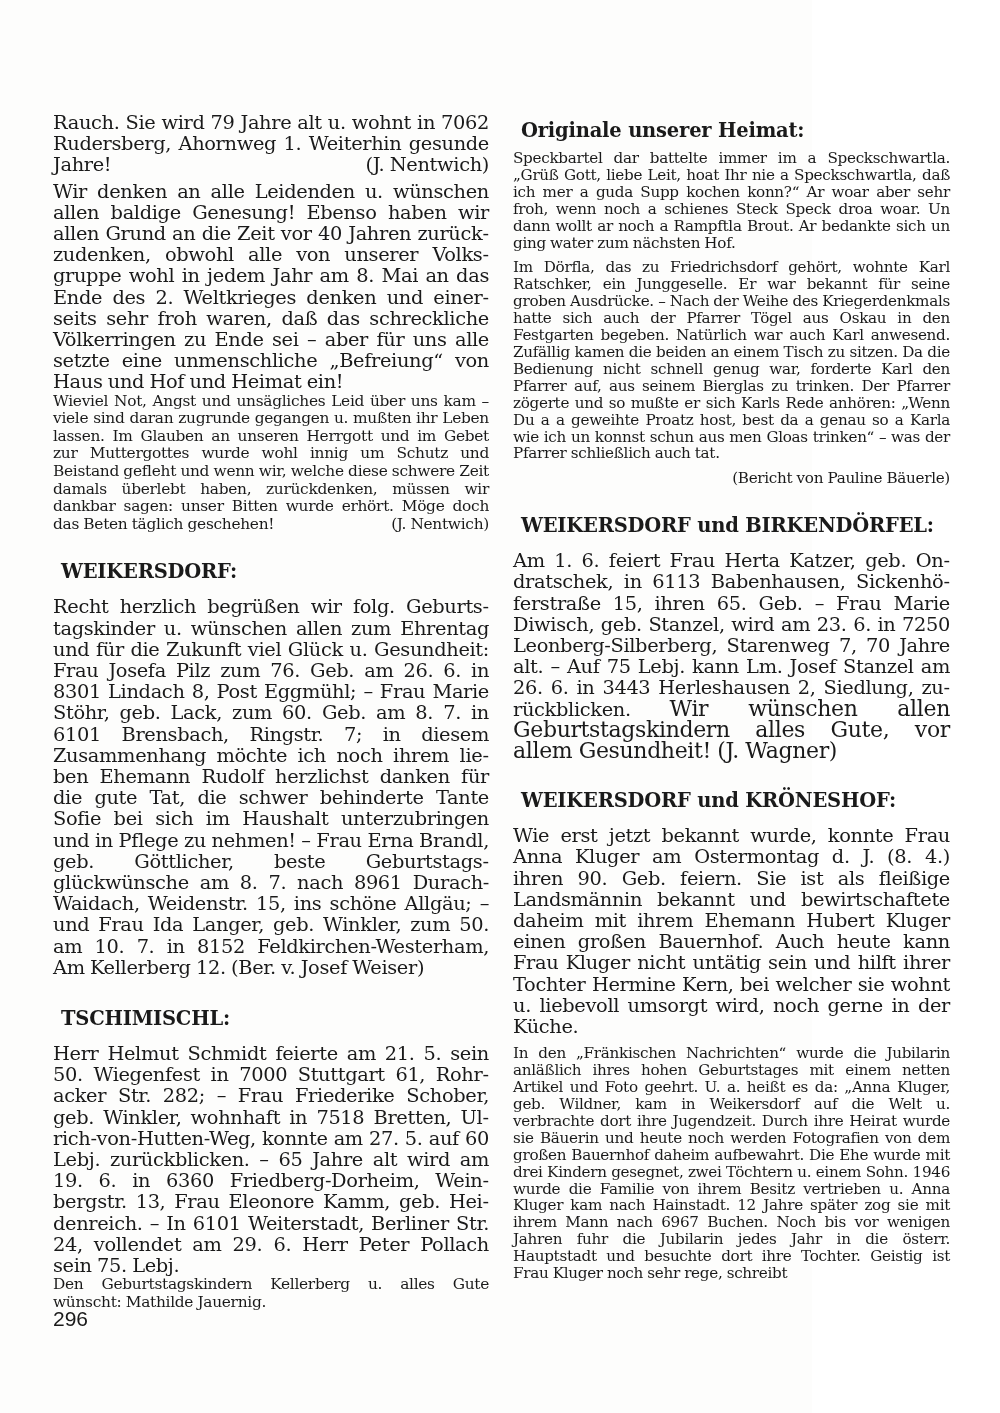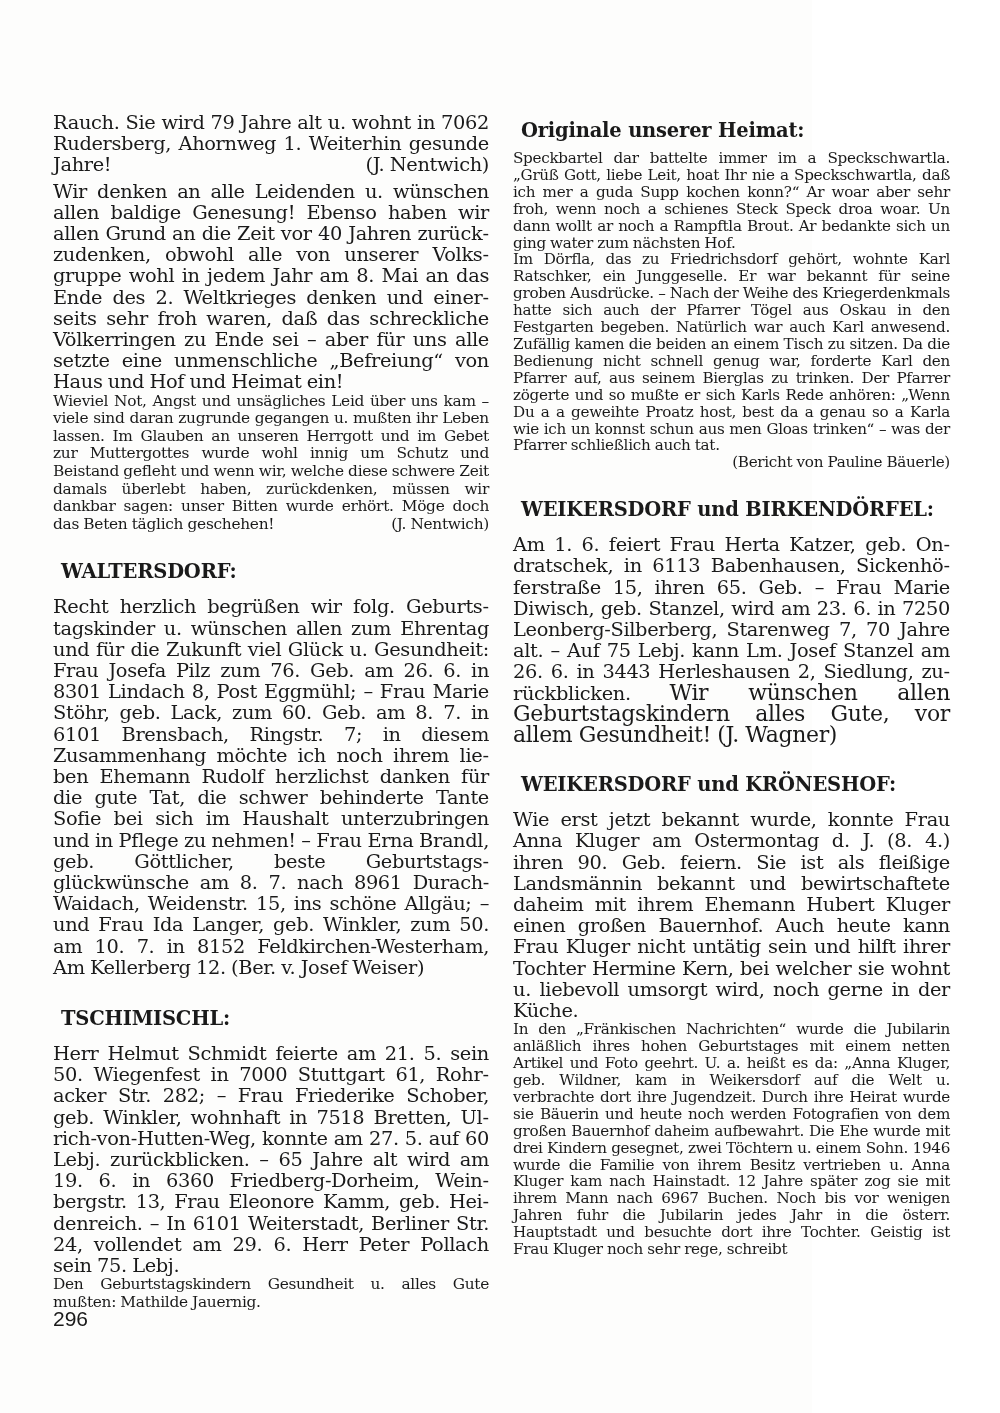--- a/index.html
+++ b/index.html
@@ -4,21 +4,21 @@
 <style>
   html, body { margin: 0; padding: 0; background: #ffffff; }
   body { width: 1000px; height: 1413px; position: relative; overflow: hidden; color: #1a1a1a; font-family: "DejaVu Serif", "Liberation Serif", serif; }
   .page { position: absolute; left: 0; top: 0; width: 812px; height: 1413px; background: #fdfdfc; }
   .col { position: absolute; top: 112px; text-align: justify; hyphens: manual; }
   .col-left { left: 53px; width: 436px; }
   .col-right { left: 513px; width: 437px; }
   .big { font-size: 19.4px; line-height: 21.2px; letter-spacing: -0.35px; word-spacing: -0.5px; }
   .small { font-size: 15.4px; line-height: 17.6px; letter-spacing: -0.3px; word-spacing: -0.3px; }
   .medium { font-size: 22px; line-height: 19.8px; letter-spacing: -0.35px; word-spacing: -0.3px; }
-  .rsmall { font-size: 15.2px; line-height: 16.9px; letter-spacing: -0.3px; word-spacing: -0.3px; }
+  .rsmall { font-size: 15.2px; line-height: 16.9px; letter-spacing: -0.3px; word-spacing: -0.3px; margin-top: 8px; }
   p { margin: 0; }
   b { font-weight: normal; }
   .heading { font-weight: bold; font-size: 19.5px; line-height: 22px; letter-spacing: -0.2px; margin: 8px; text-align: left; }
   .right-sig { text-align: right; }
   .gap-s { height: 5px; }
   .gap-m { height: 20px; }
   .gap-l { height: 22px; }
   .page-number { position: absolute; left: 53px; top: 1307px; font-size: 21px; font-family: Liberation Sans, sans-serif; }
 </style>
 </head>
@@ -39,30 +39,30 @@
     <p class="big"><b>Wir denken an</b><span> alle Leidenden u. wünschen allen baldige Genesung! Ebenso haben wir allen Grund an die Zeit vor 40 Jahren zurück­zudenken, obwohl alle von unserer Volks­gruppe wohl in jedem Jahr am 8. Mai an das Ende des 2. Weltkrieges denken und einer­seits sehr froh waren, daß das schreckliche Völkerringen zu Ende sei – aber für uns alle setzte eine unmenschliche „Befreiung“ von Haus und Hof und Heimat ein!</span></p>
 
     <div class="small">
       <span>Wieviel Not, Angst und unsägliches Leid über uns kam – viele sind daran zugrunde gegangen u. mußten ihr Leben lassen. Im Glauben an unseren Herrgott und im Gebet zur Muttergottes wurde wohl innig um Schutz und Beistand gefleht und wenn wir, welche diese schwere Zeit damals über­lebt haben, zurückdenken, müssen wir dankbar sagen: unser Bitten wurde erhört. Möge doch das Beten täglich geschehen!</span>
       <span style="float:right">(J. Nentwich)</span>
       <div style="clear:both"></div>
     </div>
 
     <div class="gap-m"></div>
 
-    <h2 class="heading">WALTERSDORF:</h2>
+    <h2 class="heading">WEIKERSDORF:</h2>
     <div class="gap-s"></div>
     <p class="big"><span>Recht herzlich begrüßen wir folg. Geburts­tagskinder u. wünschen allen zum </span><b>Ehrentag</b><span> und für die Zukunft viel Glück u. Gesund­heit: Frau </span><b>Josefa Pilz</b><span> zum 76. Geb. am 26. 6. in 8301 Lindach 8, Post Eggmühl; – Frau </span><b>Marie Stöhr,</b><span> geb. Lack, zum 60. Geb. am 8. 7. in 6101 Brensbach, Ringstr. 7; in diesem Zusammenhang möchte ich noch ihrem lie­ben Ehemann Rudolf herzlichst danken für die gute Tat, die schwer behinderte Tante Sofie bei sich im Haushalt unterzubringen und in Pflege zu nehmen! – Frau </span><b>Erna Brandl,</b><span> geb. Göttlicher, beste Geburtstags­glückwünsche am 8. 7. nach 8961 Durach-Waidach, Weidenstr. 15, ins schöne Allgäu; – und Frau </span><b>Ida Langer,</b><span> geb. Winkler, zum 50. am 10. 7. in 8152 Feldkirchen-Westerham, Am Kellerberg 12. (Ber. v. Josef Weiser)</span></p>
 
     <div class="gap-l"></div>
 
     <h2 class="heading">TSCHIMISCHL:</h2>
     <div class="gap-s"></div>
     <p class="big"><span>Herr </span><b>Helmut Schmidt</b><span> feierte am 21. 5. sein 50. Wiegenfest in 7000 Stuttgart 61, Rohr­acker Str. 282; – Frau </span><b>Friederike Schober,</b><span> geb. Winkler, wohnhaft in 7518 Bretten, Ul­rich-von-Hutten-Weg, konnte am 27. 5. auf 60 Lebj. zurückblicken. – 65 Jahre alt wird am 19. 6. in 6360 Friedberg-Dorheim, Wein­bergstr. 13, Frau </span><b>Eleonore Kamm,</b><span> geb. Hei­denreich. – In 6101 Weiterstadt, Berliner Str. 24, vollendet am 29. 6. Herr </span><b>Peter Pollach</b><span> sein 75. Lebj.</span></p>
-    <p class="small">Den Geburtstagskindern Gesundheit u. alles Gute mußten: Mathilde Jauernig.</p>
+    <p class="small">Den Geburtstagskindern Kellerberg u. alles Gute wünscht: Mathilde Jauernig.</p>
   </div>
 
   <div class="col col-right">
 
     <h2 class="heading">Originale unserer Heimat:</h2>
     <p class="rsmall">Speckbartel dar battelte immer im a Speck­schwartla. „Grüß Gott, liebe Leit, hoat Ihr nie a Speckschwartla, daß ich mer a guda Supp kochen konn?“ Ar woar aber sehr froh, wenn noch a schie­nes Steck Speck droa woar. Un dann wollt ar noch a Rampftla Brout. Ar bedankte sich un ging water zum nächsten Hof.</p>
     <p class="rsmall">Im Dörfla, das zu Friedrichsdorf gehört, wohnte Karl Ratschker, ein Junggeselle. Er war bekannt für seine groben Ausdrücke. – Nach der Weihe des Kriegerdenkmals hatte sich auch der Pfarrer Tögel aus Oskau in den Festgarten begeben. Natürlich war auch Karl anwesend. Zufällig kamen die beiden an einem Tisch zu sitzen. Da die Bedienung nicht schnell genug war, forderte Karl den Pfarrer auf, aus seinem Bierglas zu trinken. Der Pfarrer zögerte und so mußte er sich Karls Rede anhören: „Wenn Du a a geweihte Proatz host, best da a genau so a Karla wie ich un konnst schun aus men Gloas trinken“ – was der Pfarrer schließlich auch tat.</p>
     <p class="rsmall right-sig">(Bericht von Pauline Bäuerle)</p>
 
     <div class="gap-m"></div>

